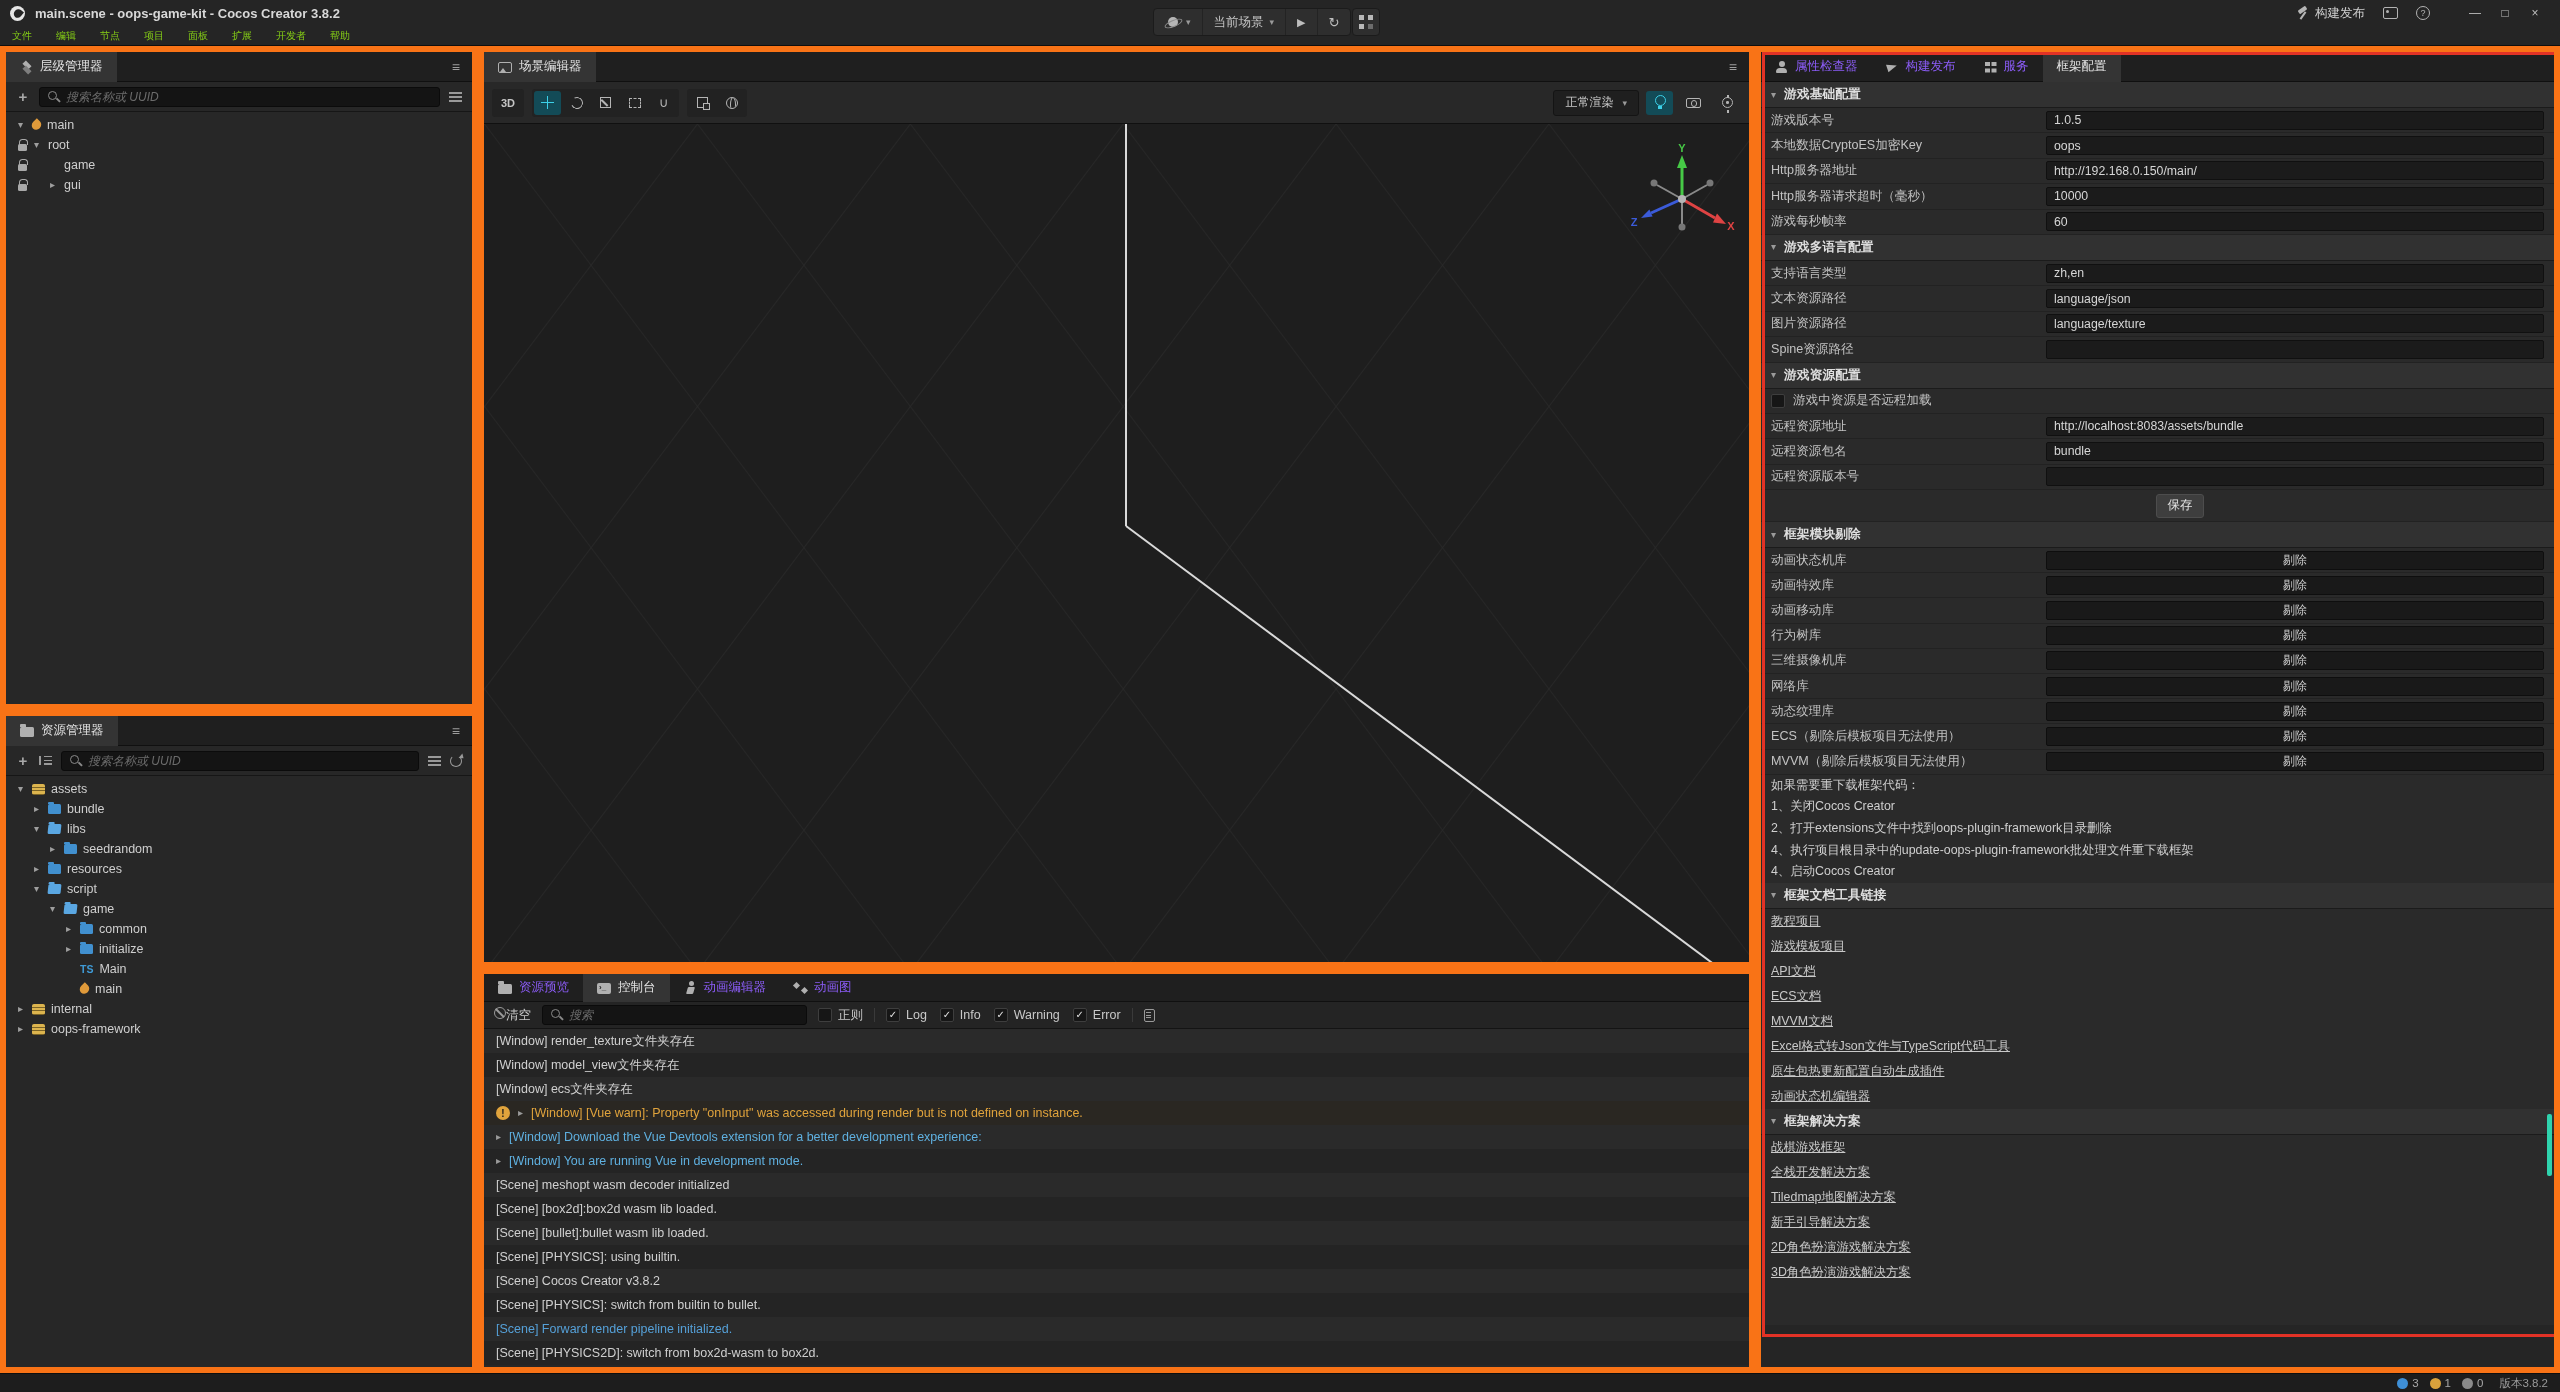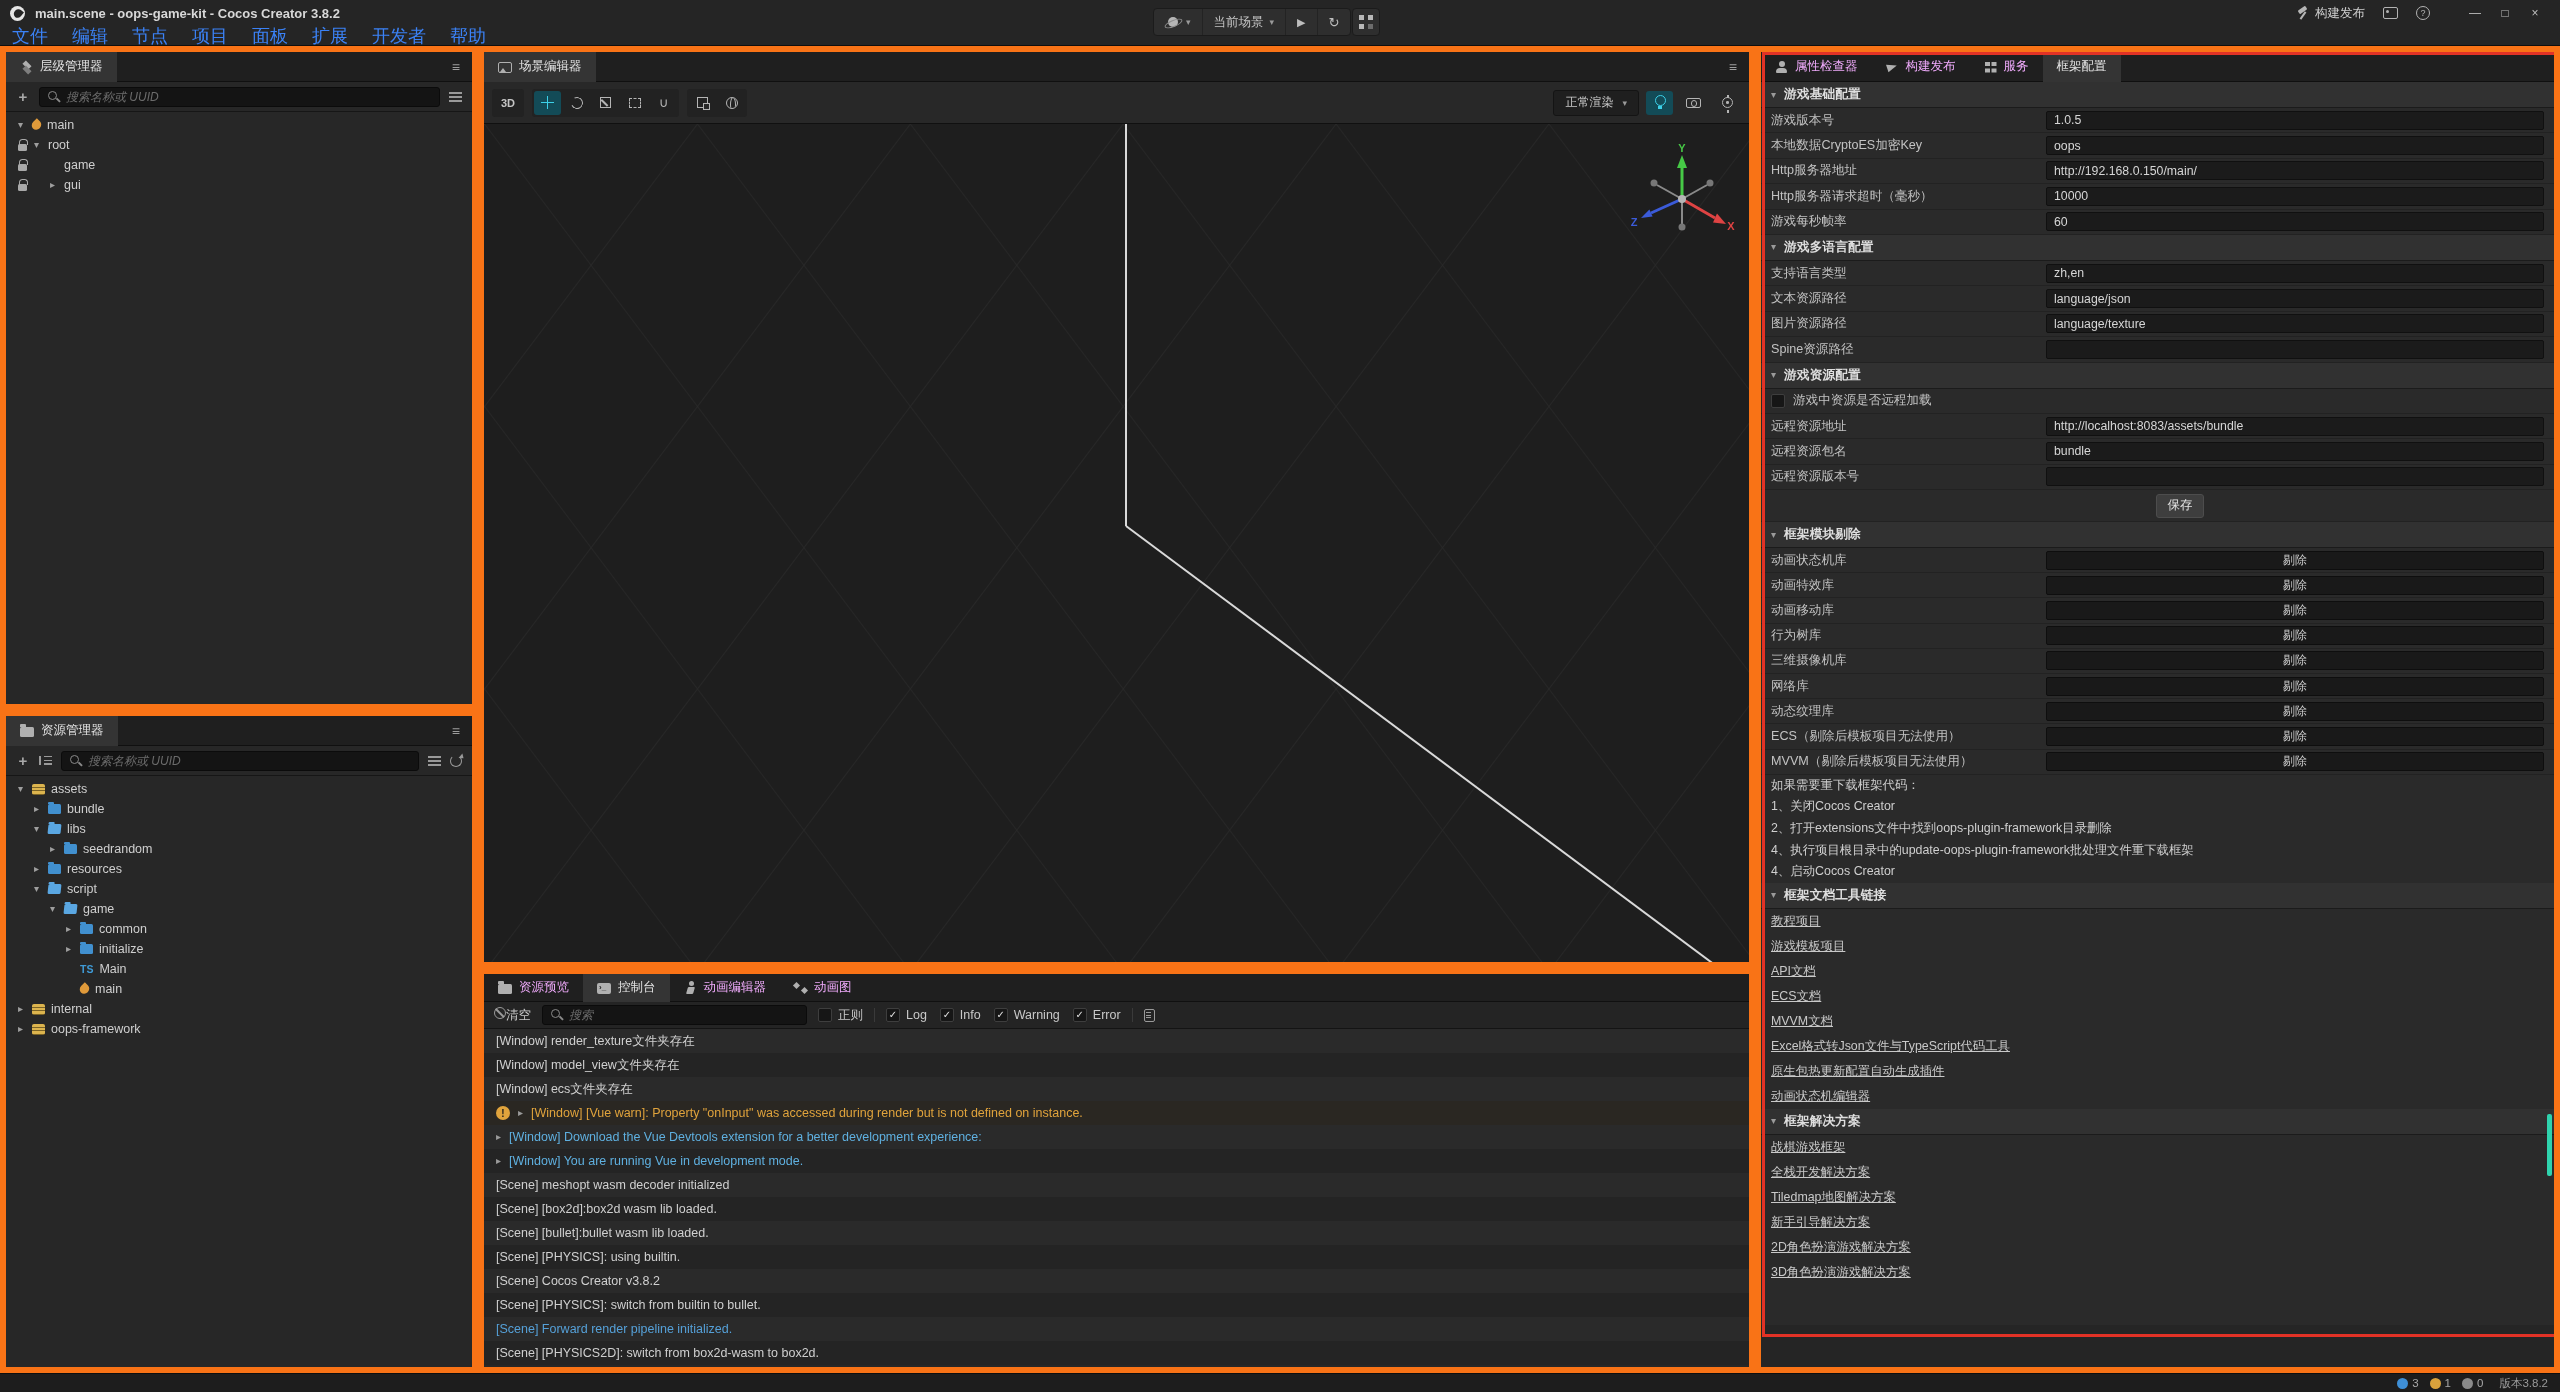--- a/index.html
+++ b/index.html
@@ -17,39 +17,39 @@
 .ic-hammer{width:13px;height:13px;position:relative}
 .ic-hammer::before{content:"";position:absolute;left:2px;top:1px;width:9px;height:4px;background:#b5b5b5;border-radius:1px;transform:rotate(-35deg)}
 .ic-hammer::after{content:"";position:absolute;left:6px;top:4px;width:2px;height:9px;background:#b5b5b5;transform:rotate(35deg)}
 .ic-gallery{width:15px;height:12px;border:1.5px solid #b3b3b3;border-radius:2px;position:relative;cursor:pointer}
 .ic-gallery::after{content:"";position:absolute;left:2px;top:2px;width:3px;height:3px;border-radius:50%;background:#b3b3b3}
 .ic-help{width:14px;height:14px;border:1.5px solid #b3b3b3;border-radius:50%;color:#b3b3b3;font-size:9px;display:flex;align-items:center;justify-content:center;cursor:pointer}
 .ic-help::before{content:"?"}
 .winbtns{display:flex;gap:4px;margin-left:14px}
 .winbtn{width:26px;text-align:center;color:#bdbdbd;font-size:12px;cursor:pointer}
 .menubar{display:flex;align-items:center;height:20px;padding-left:12px;gap:24px}
-.mitem{font-size:18px;color:#3b82f6;cursor:pointer;white-space:nowrap}
+.mitem{font-size:10px;color:#84cc16;cursor:pointer;white-space:nowrap}
 .playbar{position:absolute;left:1153px;top:8px;height:28px;display:flex;background:#2e2e2e;border:1px solid #1b1b1b;border-radius:4px;overflow:hidden}
 .pbtn{display:flex;align-items:center;justify-content:center;gap:6px;padding:0 11px;border-right:1px solid #232323;color:#c4c4c4;cursor:pointer;font-size:12.5px;white-space:nowrap}
 .pbtn:last-child{border-right:none}
 .dd{font-size:9px;color:#9a9a9a}
 .ic-planet{width:15px;height:15px;position:relative}
 .ic-planet::before{content:"";position:absolute;left:2.5px;top:2.5px;width:10px;height:10px;border-radius:50%;background:#b5b5b5}
 .ic-planet::after{content:"";position:absolute;left:-1px;top:5px;width:17px;height:5px;border:1px solid #8d8d8d;border-radius:50%;transform:rotate(-22deg)}
 .ic-play{color:#bdbdbd;font-size:11px;line-height:1}
 .ic-reload{color:#bdbdbd;font-size:13px;line-height:1}
 .qrbtn{position:absolute;left:1352px;top:8px;width:28px;height:28px;background:#2e2e2e;border:1px solid #1b1b1b;border-radius:4px;display:flex;align-items:center;justify-content:center;cursor:pointer}
 .ic-qr{width:14px;height:14px;position:relative}
 .ic-qr::before{content:"";position:absolute;left:0;top:0;width:5px;height:5px;background:#b8b8b8;box-shadow:9px 0 0 #b8b8b8,0 9px 0 #b8b8b8}
 .ic-qr::after{content:"";position:absolute;left:9px;top:9px;width:5px;height:5px;background:rgba(184,184,184,.45)}
 
 
 .panel{position:absolute;background:#272727;border:6px solid #f97316;overflow:hidden}
 .ptabs{height:30px;background:#1f1f1f;display:flex;align-items:center;border-bottom:1px solid #101010}
-.ptab{height:30px;display:flex;align-items:center;gap:7px;padding:0 14px;color:#f0abfc;font-size:12.5px;cursor:pointer;white-space:nowrap}
+.ptab{height:30px;display:flex;align-items:center;gap:7px;padding:0 14px;color:#8b5cf6;font-size:12.5px;cursor:pointer;white-space:nowrap}
 .ptab.on,.ptab.on-true{background:#343434;color:#e4e4e4}
 .hamb{margin-left:auto;padding:0 12px;color:#9d9d9d;font-size:14px;cursor:pointer}
 .ptools{height:30px;display:flex;align-items:center;gap:9px;padding:0 10px;border-bottom:1px solid #161616;background:#272727}
 .ic-plus{color:#a8a8a8;font-size:15px;font-weight:bold;cursor:pointer;width:14px;text-align:center;line-height:1}
 .search{flex:1;height:20px;background:#141414;border:1px solid #0b0b0b;border-radius:3px;display:flex;align-items:center;gap:6px;padding:0 8px}
 .search input{flex:1;background:transparent;border:none;outline:none;color:#cfcfcf;font-size:12px;font-family:inherit;min-width:0}
 .search input::placeholder{color:#6b6b6b;font-style:italic}
 .ic-search{width:12px;height:12px;position:relative;flex:none}
 .ic-search::before{content:"";position:absolute;left:0;top:0;width:7px;height:7px;border:1.5px solid #8a8a8a;border-radius:50%}
 .ic-search::after{content:"";position:absolute;left:7.5px;top:8px;width:4.5px;height:1.5px;background:#8a8a8a;transform:rotate(45deg)}

